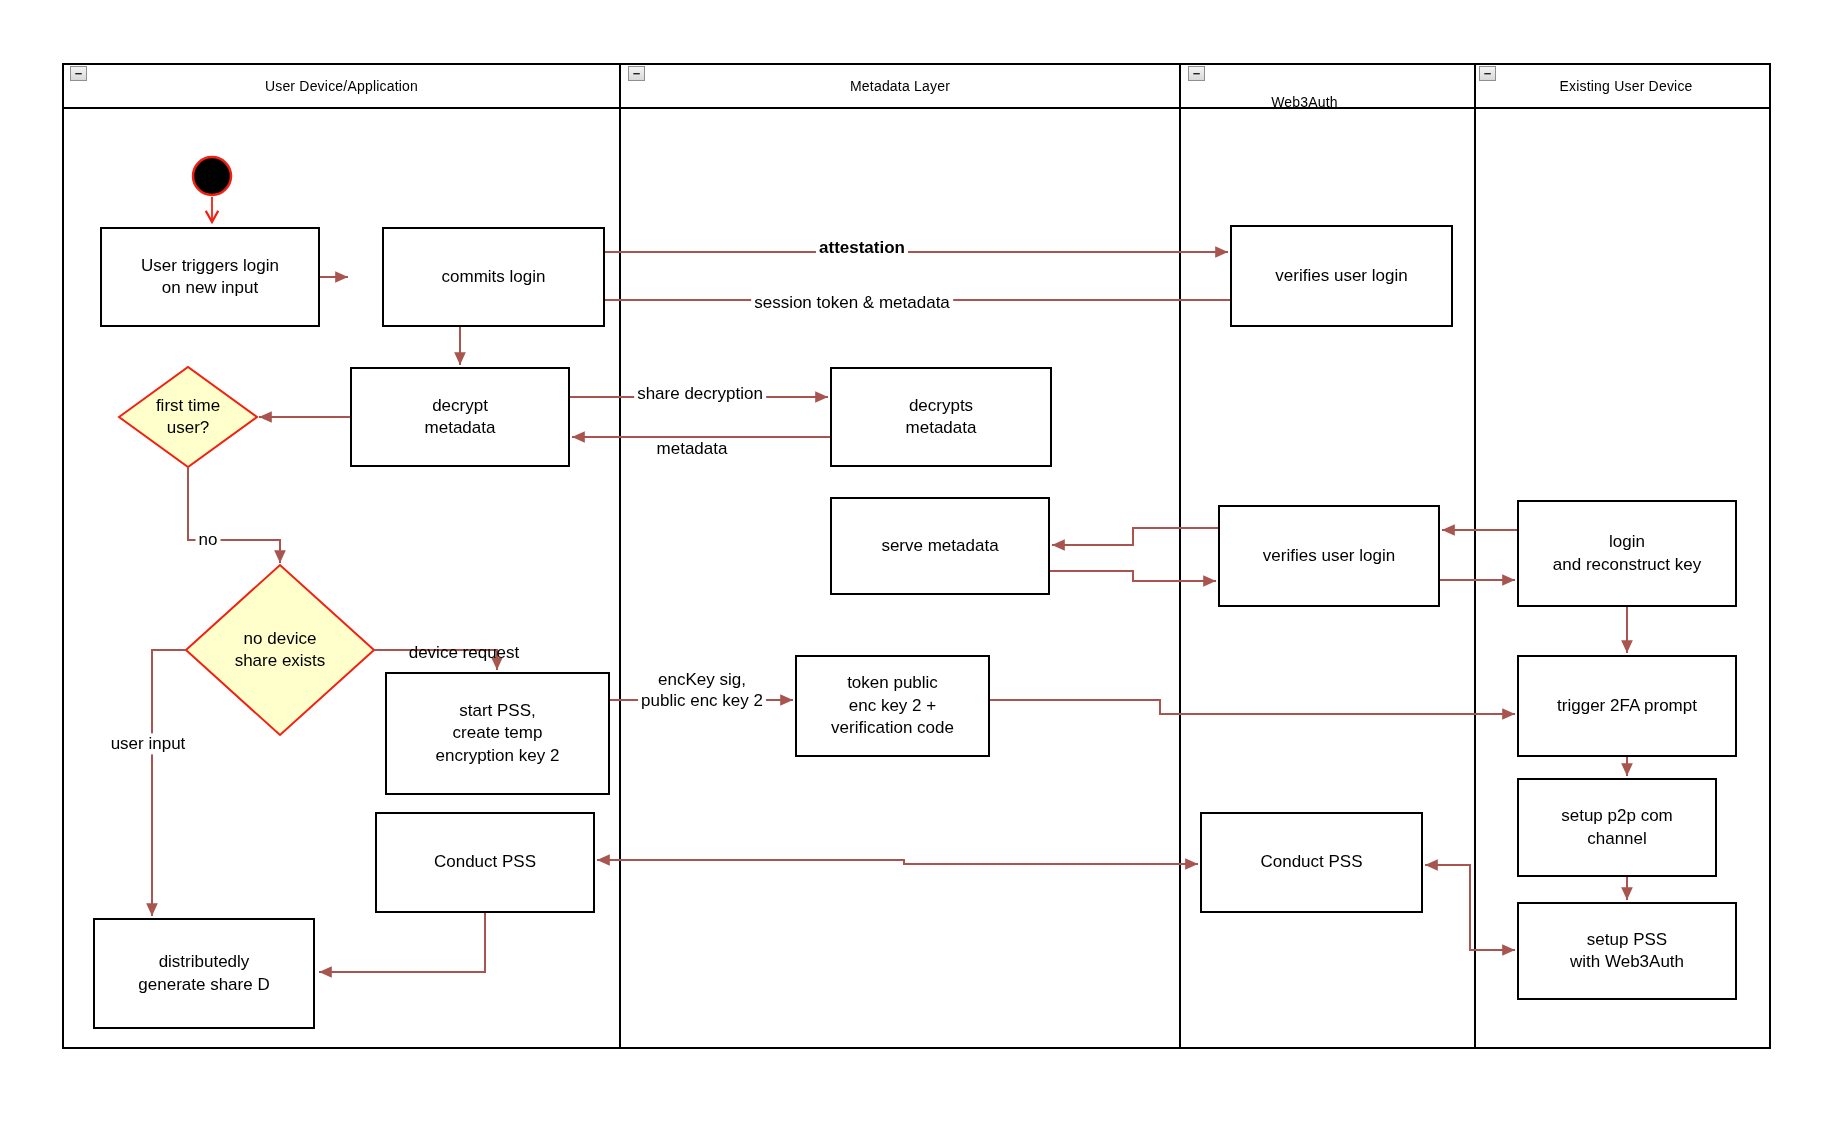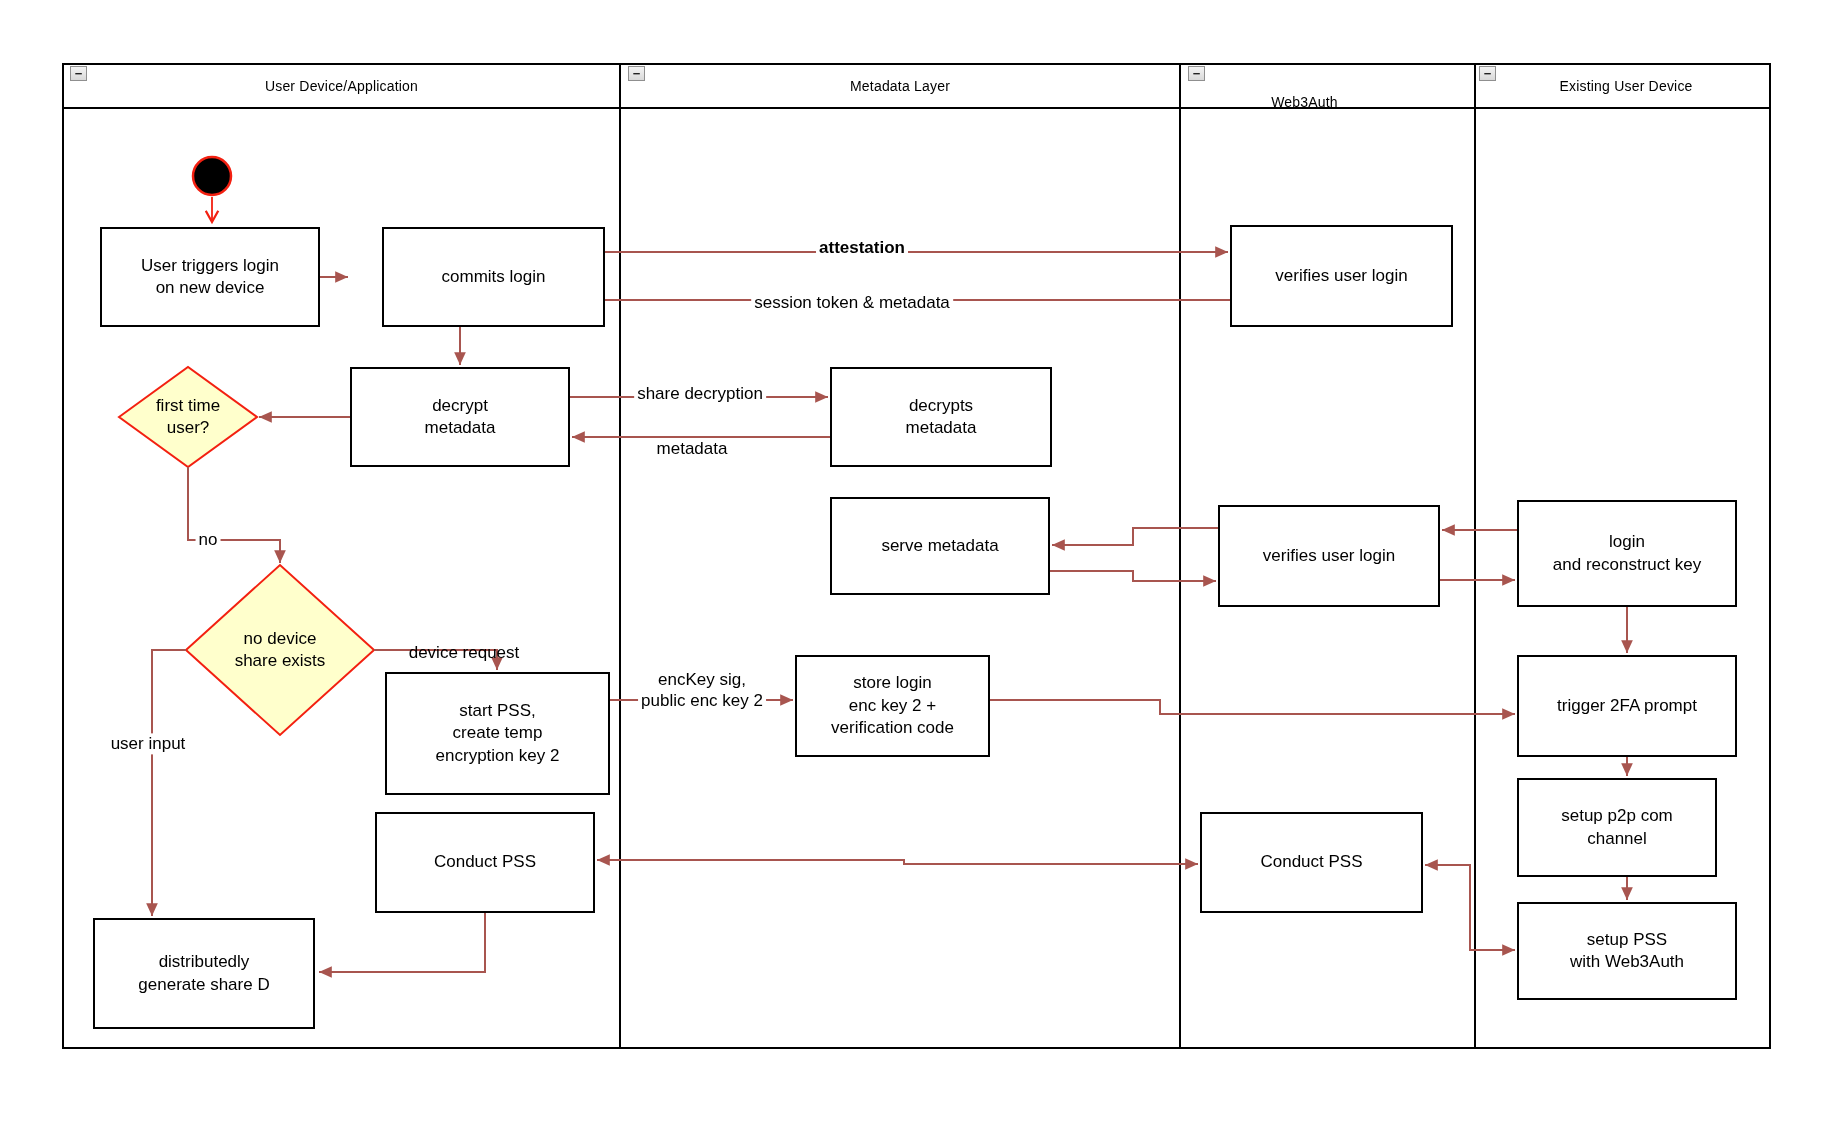--- a/index.html
+++ b/index.html
@@ -134,21 +134,21 @@
       <span>−</span>
     </div>
 
   <div class="lane-title" style="left:63px;top:64px;width:557px;">User Device/Application</div>
   <div class="lane-title" style="left:620px;top:64px;width:560px;">Metadata Layer</div>
   <div class="lane-title" style="left:1180px;top:80px;width:249px;">Web3Auth</div>
   <div class="lane-title" style="left:1496px;top:64px;width:260px;">Existing User Device</div>
 
   <div class="node" style="left:100px;top:227px;width:220px;height:100px;">
     <span>User triggers login</span>
-    <span>on new device</span>
+    <span>on new input</span>
   </div>
   <div class="node" style="left:350px;top:227px;width:223px;height:100px;margin-left:32px;">
     <span>commits login</span>
   </div>
   <div class="node" style="left:350px;top:367px;width:220px;height:100px;">
     <span>decrypt</span>
     <span>metadata</span>
   </div>
   <div class="dtext" style="left:118px;top:391px;width:140px;height:52px;">
     <span>first time</span>
@@ -172,21 +172,21 @@
   </div>
 
   <div class="node" style="left:830px;top:367px;width:222px;height:100px;">
     <span>decrypts</span>
     <span>metadata</span>
   </div>
   <div class="node" style="left:830px;top:497px;width:220px;height:98px;">
     <span>serve metadata</span>
   </div>
   <div class="node" style="left:795px;top:655px;width:195px;height:102px;">
-    <span>store login</span>
+    <span>token public</span>
     <span>enc key 2 +</span>
     <span>verification code</span>
   </div>
 
   <div class="node" style="left:1230px;top:225px;width:223px;height:102px;">
     <span>verifies user login</span>
   </div>
   <div class="node" style="left:1218px;top:505px;width:222px;height:102px;">
     <span>verifies user login</span>
   </div>

